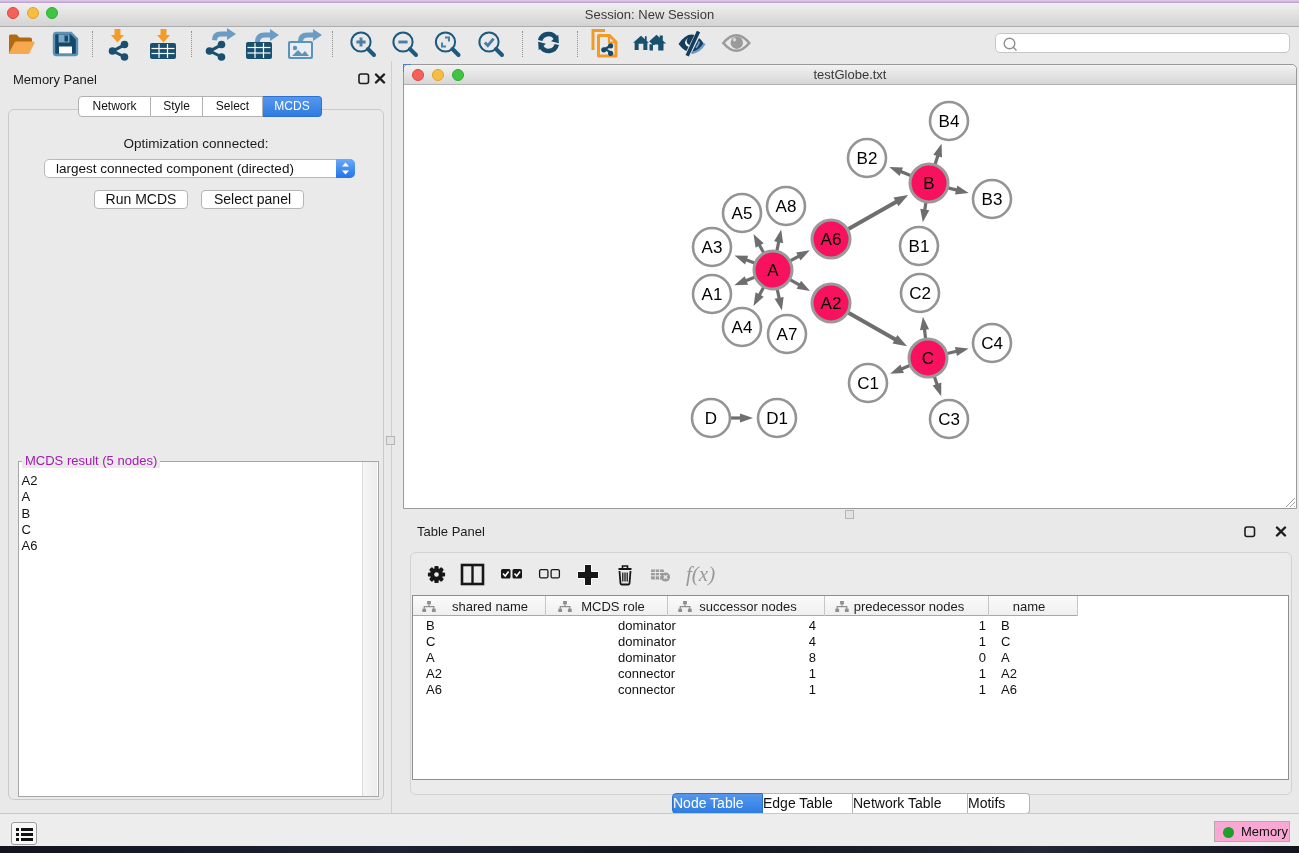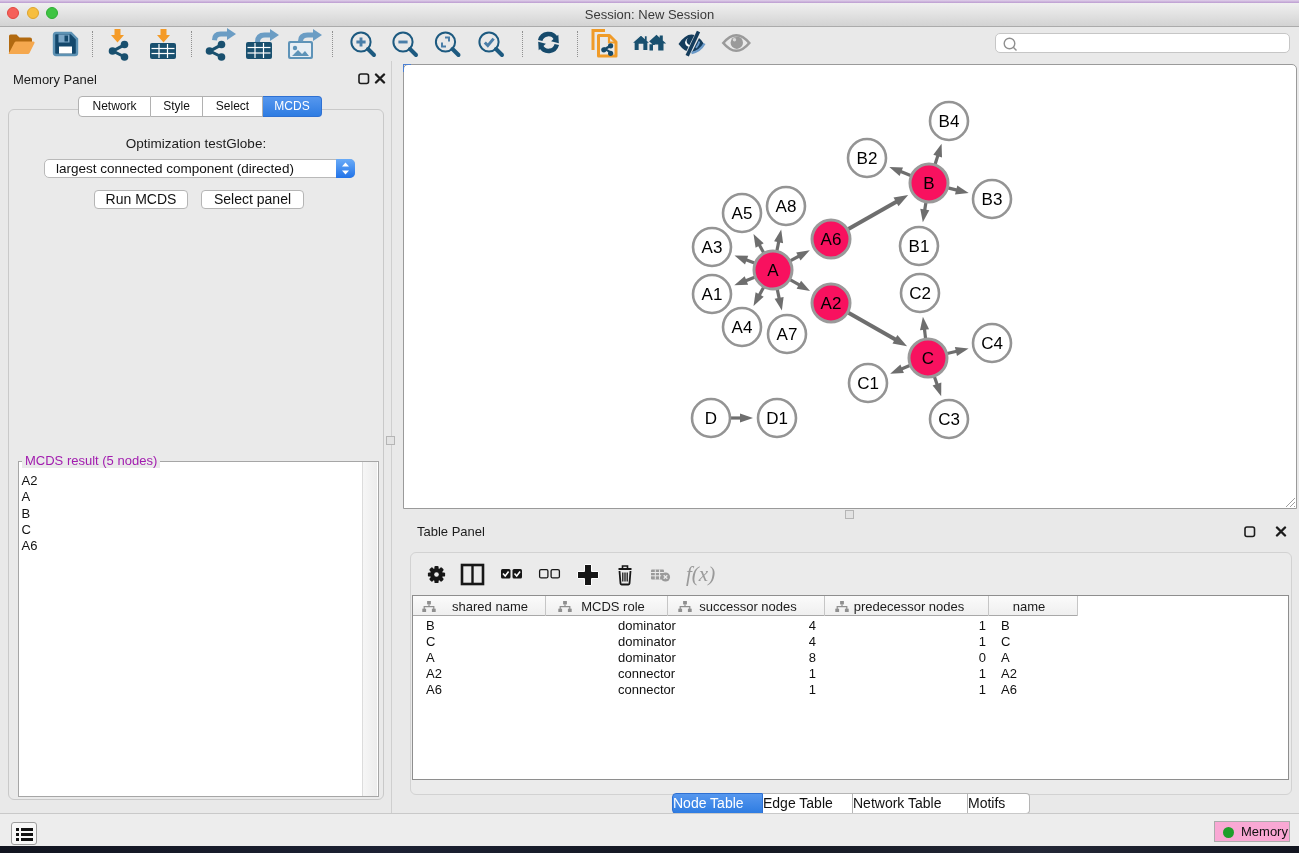--- a/index.html
+++ b/index.html
@@ -209,41 +209,47 @@
   <div id="cp-title" class="abs">Memory Panel</div>
   <svg class="abs" style="left:358px;top:12px" width="30" height="12">
       <rect x="1" y="1" width="9.5" height="9.5" rx="2" fill="none" stroke="#1c1c1c" stroke-width="1.6"></rect>
       <path d="M18 1.5 L26 9.5 M26 1.5 L18 9.5" stroke="#1c1c1c" stroke-width="2.4" stroke-linecap="round"></path>
     </svg>
   <div id="cp-panel" class="abs"></div>
   <div class="abs tab" style="left:78px;top:35px;width:73px;border-radius:4px 0 0 4px">Network</div>
   <div class="abs tab" style="left:151px;top:35px;width:52px;border-left:none">Style</div>
   <div class="abs tab" style="left:203px;top:35px;width:60px;border-left:none">Select</div>
   <div class="abs tab sel" style="left:263px;top:35px;width:59px;border-left:none;border-radius:0 4px 4px 0">MCDS</div>
-  <div id="optlbl" class="abs">Optimization testGlobe:</div>
+  <div id="optlbl" class="abs">Optimization connected:</div>
   <div id="combo" class="abs">largest connected component (directed)
     <div class="step">
         <svg width="19" height="19">
           <path d="M9.5 3.5 L13 7.5 L6 7.5 Z" fill="#fff"></path>
           <path d="M9.5 15.5 L13 11.5 L6 11.5 Z" fill="#fff"></path>
         </svg>
       </div>
   </div>
   <div class="abs btn" style="left:94px;top:129px;width:94px">Run MCDS</div>
   <div class="abs btn" style="left:201px;top:129px;width:103px">Select panel</div>
   <div id="grp" class="abs"></div>
   <div id="grplist" class="abs">A2<br>A<br>B<br>C<br>A6</div>
   <div id="grpsb" class="abs"></div>
   <div id="grplbl" class="abs">MCDS result (5 nodes)</div>
 </div>
 
 <div id="netwin" class="abs">
     <svg class="abs" style="left:-1px;top:-1px" width="8" height="8">
       <path d="M0 8 L0 0 L8 0" fill="none" stroke="#4a7fd4" stroke-width="2"></path>
     </svg>
+  <div id="nettitle" class="abs">
+    <div class="abs nlight" style="left:8px;background:#f5605a;border:1px solid #e2463f"></div>
+    <div class="abs nlight" style="left:28px;background:#f6be40;border:1px solid #dfa32c"></div>
+    <div class="abs nlight" style="left:48px;background:#3fc443;border:1px solid #2ead34"></div>
+    <div class="abs t">testGlobe.txt</div>
+  </div>
   <svg class="abs" style="left:1px;top:21px" width="891" height="422" viewBox="0 0 891 422">
   <g fill="#6e6e6e" stroke="#6e6e6e">
 <line x1="359.2" y1="167.7" x2="353.7" y2="157.7" stroke-width="3.2"></line>
 <line x1="371.7" y1="165.9" x2="374.0" y2="154.3" stroke-width="3.2"></line>
 <line x1="350.7" y1="177.5" x2="339.7" y2="173.3" stroke-width="3.2"></line>
 <line x1="350.8" y1="190.8" x2="339.6" y2="195.2" stroke-width="3.2"></line>
 <line x1="359.2" y1="200.3" x2="353.7" y2="210.3" stroke-width="3.2"></line>
 <line x1="372.0" y1="202.1" x2="374.5" y2="213.8" stroke-width="3.2"></line>
 <line x1="384.3" y1="175.3" x2="395.1" y2="169.5" stroke-width="3.2"></line>
 <line x1="384.1" y1="193.1" x2="395.6" y2="199.7" stroke-width="3.2"></line>

